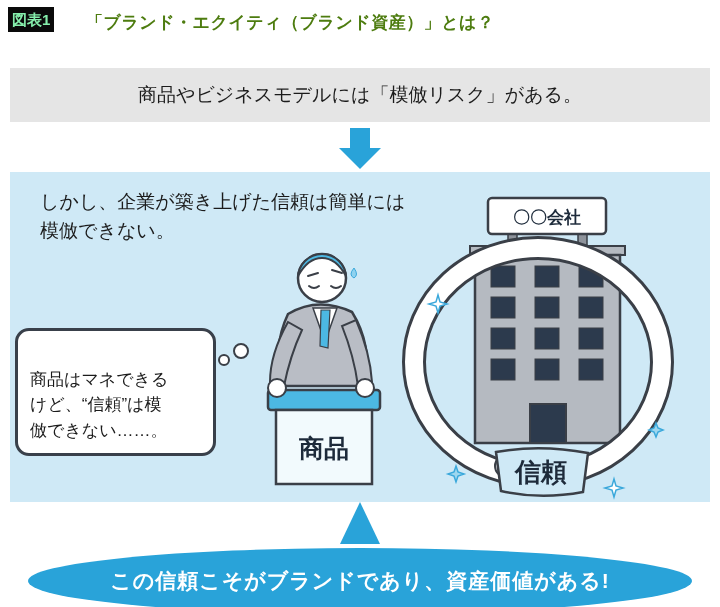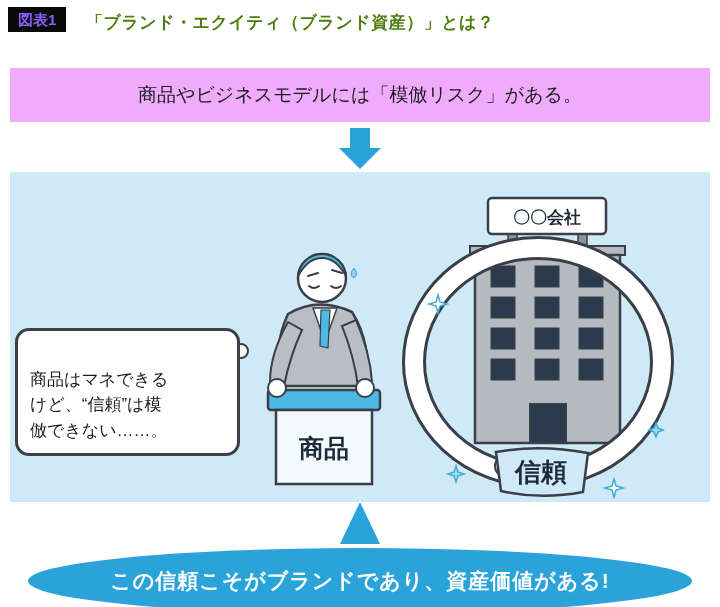--- a/index.html
+++ b/index.html
@@ -6,32 +6,32 @@
   html, body { width: 720px; height: 607px; }
   body {
     position: relative;
     background: #ffffff;
     font-family: "Liberation Sans", sans-serif;
     overflow: hidden;
     color: #1b1b1b;
   }
   .badge {
     position: absolute; left: 8px; top: 7px;
-    background: #0a0a0a; color: #8b5cf6;
+    background: #0a0a0a; color: #86efac;
     font-size: 15px; font-weight: bold;
-    padding: 5px 10px; line-height: 1;
+    padding: 5px 4px; line-height: 1;
   }
   .title {
     position: absolute; left: 86px; top: 11px;
     font-size: 17px; font-weight: bold; color: #4d7c0f;
     letter-spacing: 0.5px;
   }
   .risk-box {
     position: absolute; left: 10px; top: 68px; width: 700px; height: 54px;
-    background: #f0abfc;
+    background: #e5e5e5;
     display: flex; align-items: center; justify-content: center;
     font-size: 19px;
   }
   .arrow-shaft {
     position: absolute; left: 350px; top: 128px;
     width: 20px; height: 21px; background: #29a3d9;
   }
   .arrow-head {
     position: absolute; left: 339px; top: 148px;
     width: 0; height: 0;
@@ -42,21 +42,21 @@
   .trust-box {
     position: absolute; left: 10px; top: 172px; width: 700px; height: 330px;
     background: #cfe9f6;
   }
   .trust-text {
     position: absolute; left: 30px; top: 15px;
     font-size: 19px; line-height: 1.55; white-space: pre-line;
   }
   .illustration-canvas { position: absolute; left: 0; top: 0; }
   .bubble {
-    position: absolute; left: 5px; top: 156px; width: 225px;
+    position: absolute; left: 5px; top: 156px; width: 201px;
     background: #ffffff; border: 3px solid #39404a; border-radius: 14px;
     padding: 10px 12px;
     font-size: 17px; line-height: 1.5; white-space: pre-line;
   }
   .conclusion-tail {
     position: absolute; left: 340px; top: 502px;
     width: 0; height: 0;
     border-left: 20px solid transparent;
     border-right: 20px solid transparent;
     border-bottom: 42px solid #29a3d9;
@@ -153,20 +153,22 @@
       <path d="M486,280 Q530,272 578,281 L573,320 Q530,328 491,319 Z" fill="#cfe9f6" stroke="#3a3f47" stroke-width="2.5"></path>
       <text x="531" y="309" font-size="26" text-anchor="middle">信頼</text>
     </g>
 
     <polygon points="428,123 430,130 437,132 430,134 428,141 426,134 419,132 426,130" fill="#ffffff" stroke="#3aa8db" stroke-width="1.5"></polygon>
     <polygon points="446,294 448,300 454,302 448,304 446,310 444,304 438,302 444,300" fill="#9ed7ef" stroke="#3aa8db" stroke-width="1.5"></polygon>
     <polygon points="604,307 606,314 613,316 606,318 604,325 602,318 595,316 602,314" fill="#ffffff" stroke="#3aa8db" stroke-width="1.5"></polygon>
     <polygon points="646,251 648,256 653,258 648,260 646,265 644,260 639,258 644,256" fill="#9ed7ef" stroke="#3aa8db" stroke-width="1.5"></polygon>
   </svg>
 
+  <div class="trust-text">しかし、企業が築き上げた信頼は簡単には
+模倣できない。</div>
 
   <div class="bubble">
     <span>商品はマネできる
 けど、“信頼”は模
 倣できない……。</span>
   </div>
 </div>
 
 <div class="conclusion-tail"></div>
 <div class="conclusion">

